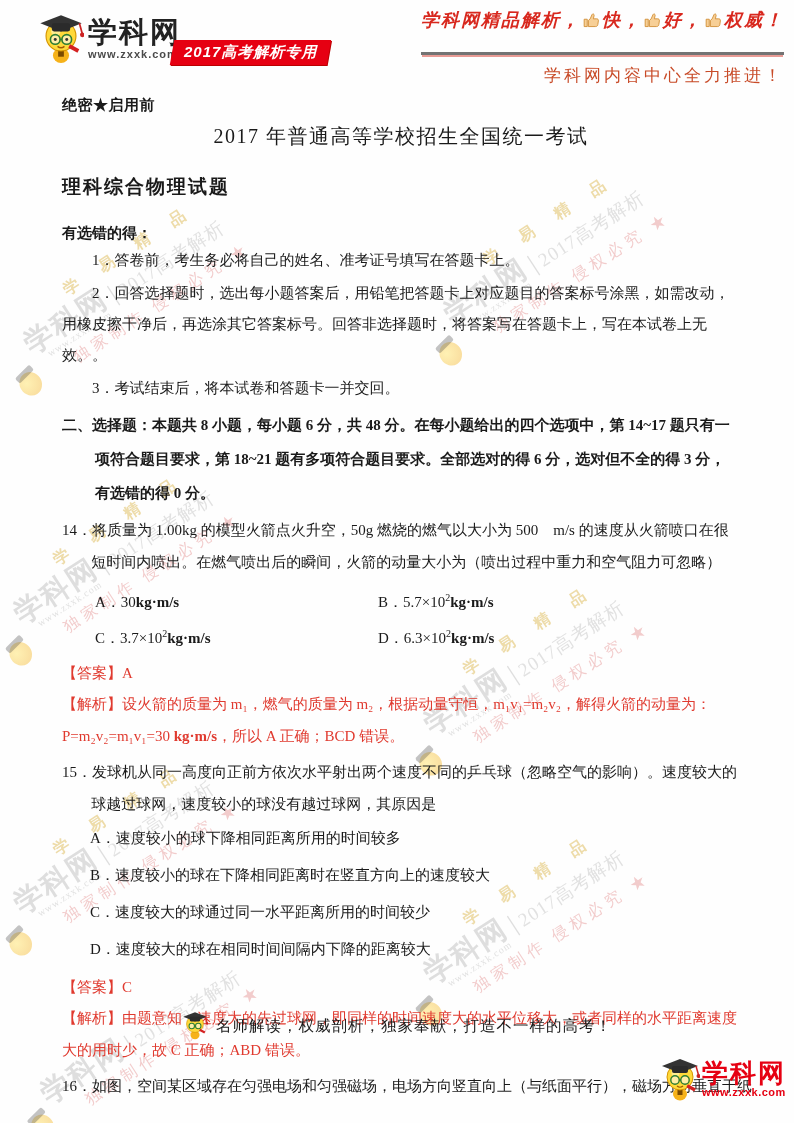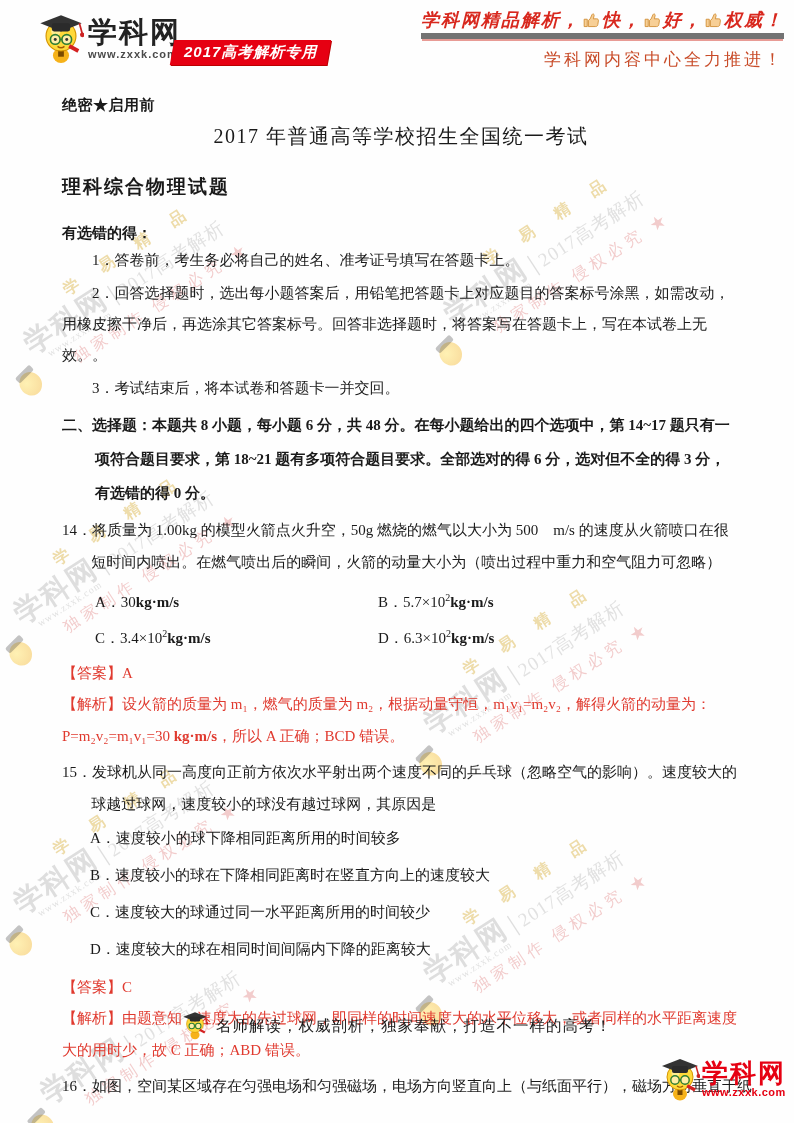--- a/index.html
+++ b/index.html
@@ -28,22 +28,22 @@
   .brand-name{font-family:"Liberation Sans","DejaVu Sans",sans-serif;font-weight:bold;
       font-size:29px;color:#222;letter-spacing:2px;line-height:32px;margin-top:8px;}
   .brand-url{font-family:"Liberation Sans","DejaVu Sans",sans-serif;font-weight:bold;
       font-size:11px;color:#4a4a4a;letter-spacing:1px;}
   .banner{position:absolute;left:172px;top:40px;background:#e60012;color:#fff;
       font-family:"Liberation Sans","DejaVu Sans",sans-serif;font-weight:bold;font-size:15px;
       padding:3px 12px;transform:skewX(-10deg);letter-spacing:1px;box-shadow:1px 1px 0 #b00;}
   .banner>span{display:inline-block;transform:skewX(10deg) ;font-style:italic;}
   .slogans{position:absolute;right:10px;top:8px;text-align:right;}
   .slogan1{display:inline-flex;align-items:center;gap:2px;color:#d8281e;font-weight:bold;
-      font-style:italic;font-size:18px;letter-spacing:2px;padding-bottom:1px;
-      border-bottom:6px solid #737373;box-shadow:0 3px 0 -1px #e89b95;}
+      font-style:italic;font-size:18px;letter-spacing:2px;padding-bottom:20px;
+      border-bottom:3px solid #737373;box-shadow:0 3px 0 -1px #e89b95;}
   .slogan1 .thumb{width:17px;height:16px;display:inline-block;}
   .slogan2{margin-top:9px;color:#c84b28;font-size:17px;letter-spacing:3px;}
 
   
   .content{position:relative;z-index:2;padding:0 54px 0 62px;}
   .classification{margin-top:96px;font-weight:bold;font-size:15px;letter-spacing:.5px;}
   .title{text-align:center;font-size:20px;margin-top:8px;letter-spacing:1.5px;}
   .subtitle{text-align:left;font-size:19px;font-weight:bold;margin-top:24px;letter-spacing:2px;}
   .notice-head{font-weight:bold;font-size:15px;margin-top:24px;}
   .content p{margin:0;font-size:15px;line-height:31px;}
@@ -207,21 +207,21 @@
     <p class="np">1．答卷前，考生务必将自己的姓名、准考证号填写在答题卡上。</p>
     <p class="np">2．回答选择题时，选出每小题答案后，用铅笔把答题卡上对应题目的答案标号涂黑，如需改动，用橡皮擦干净后，再选涂其它答案标号。回答非选择题时，将答案写在答题卡上，写在本试卷上无效。。</p>
     <p class="np">3．考试结束后，将本试卷和答题卡一并交回。</p>
 
     <p class="sect">二、选择题：本题共 8 小题，每小题 6 分，共 48 分。在每小题给出的四个选项中，第 14~17 题只有一项符合题目要求，第 18~21 题有多项符合题目要求。全部选对的得 6 分，选对但不全的得 3 分，有选错的得 0 分。</p>
 
     <p class="stem">14．将质量为 1.00kg 的模型火箭点火升空，50g 燃烧的燃气以大小为 500　m/s 的速度从火箭喷口在很短时间内喷出。在燃气喷出后的瞬间，火箭的动量大小为（喷出过程中重力和空气阻力可忽略）</p>
     <div class="optgrid">
       <div class="opt"><span>A．</span><span>30</span><sup></sup><b>kg·m/s</b></div>
       <div class="opt"><span>B．</span><span>5.7×10</span><sup>2</sup><b>kg·m/s</b></div>
-      <div class="opt"><span>C．</span><span>3.4×10</span><sup>2</sup><b>kg·m/s</b></div>
+      <div class="opt"><span>C．</span><span>3.7×10</span><sup>2</sup><b>kg·m/s</b></div>
       <div class="opt"><span>D．</span><span>6.3×10</span><sup>2</sup><b>kg·m/s</b></div>
     </div>
     <p class="red answer"><span>【答案】</span><span>A</span></p>
     <p class="red analysis">【解析】设火箭的质量为 m₁，燃气的质量为 m₂，根据动量守恒，m₁v₁=m₂v₂，解得火箭的动量为：</p>
     <p class="red analysis"><span>P=m₂v₂=m₁v₁=30 </span><b>kg·m/s</b><span>，所以 A 正确；BCD 错误。</span></p>
 
     <p class="stem">15．发球机从同一高度向正前方依次水平射出两个速度不同的乒乓球（忽略空气的影响）。速度较大的球越过球网，速度较小的球没有越过球网，其原因是</p>
     <div class="optlist">
       <div class="opt"><span>A．</span><span>速度较小的球下降相同距离所用的时间较多</span></div>
       <div class="opt"><span>B．</span><span>速度较小的球在下降相同距离时在竖直方向上的速度较大</span></div>

